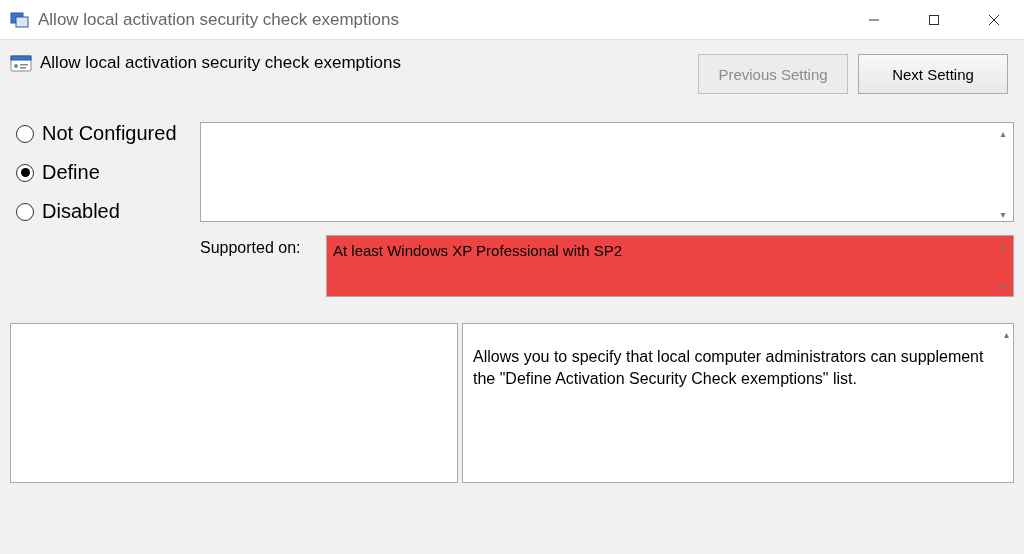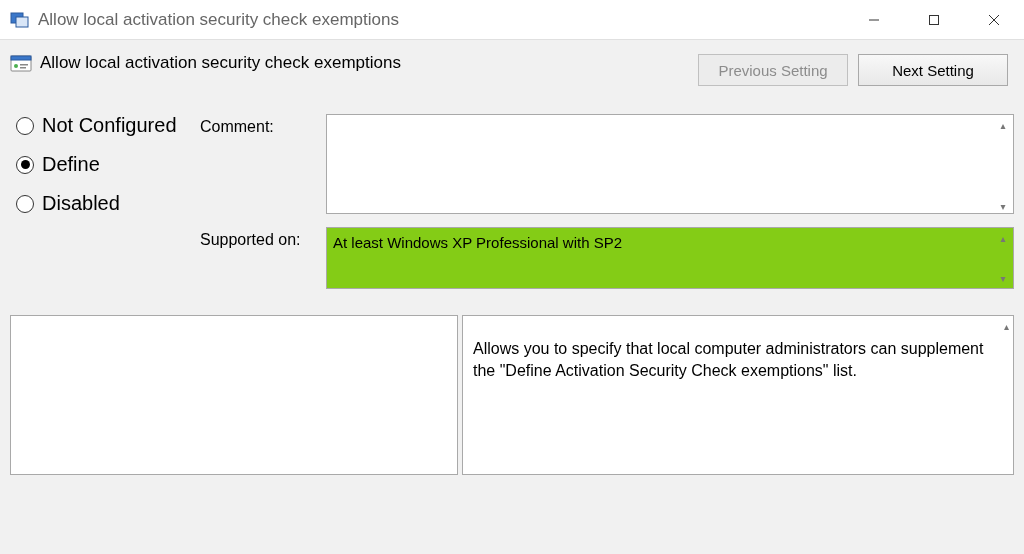--- a/index.html
+++ b/index.html
@@ -69,21 +69,21 @@
   .policy-name {
     font-size: 17px;
   }
   .nav-btns {
     display: flex;
     gap: 10px;
     margin-right: 6px;
     margin-top: 2px;
   }
   .btn {
-    height: 32px;
+    height: 40px;
     min-width: 150px;
     padding: 0 18px;
     font-size: 15px;
     border: 1px solid #a9a9a9;
     background: linear-gradient(#f8f8f8,#e8e8e8);
     cursor: pointer;
     display: inline-flex;
     align-items: center;
     justify-content: center;
   }
@@ -145,21 +145,21 @@
     border: 1px solid #a9a9a9;
     background: #fff;
     resize: none;
     font-family: inherit;
     font-size: 15px;
     padding: 4px 22px 4px 6px;
   }
   .textbox.comment { height: 100px; }
   .textbox.supported {
     height: 62px;
-    background: #84cc16;
+    background: #ef4444;
     padding-top: 6px;
   }
   .scroll-arrow {
     position: absolute;
     right: 4px;
     width: 14px;
     height: 14px;
     font-size: 10px;
     color: #777;
     display: flex;
@@ -264,21 +264,20 @@
         <span>Define</span>
       </div>
       <div class="radio-row">
         <span class="radio"></span>
         <span>Disabled</span>
       </div>
     </div>
 
     <div class="form-col">
       <div class="form-row">
-        <div class="form-label">Comment:</div>
         <div class="textbox-wrap">
           <textarea class="textbox comment" style=""></textarea>
           <span class="scroll-arrow up">▴</span>
           <span class="scroll-arrow down">▾</span>
         </div>
       </div>
       <div class="form-row">
         <div class="form-label">Supported on:</div>
         <div class="textbox-wrap">
           <div class="textbox supported">At least Windows XP Professional with SP2</div>

